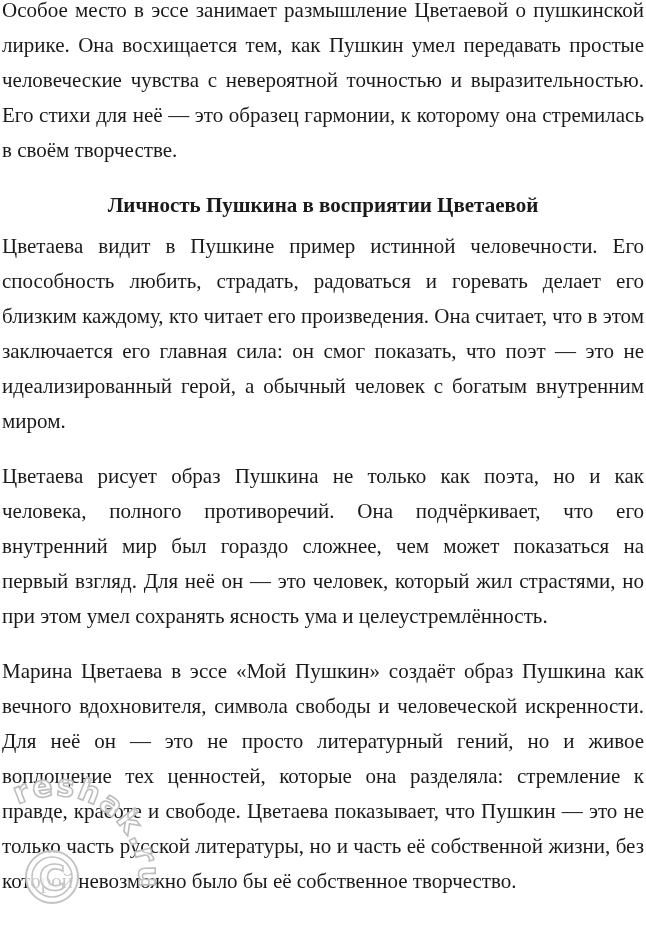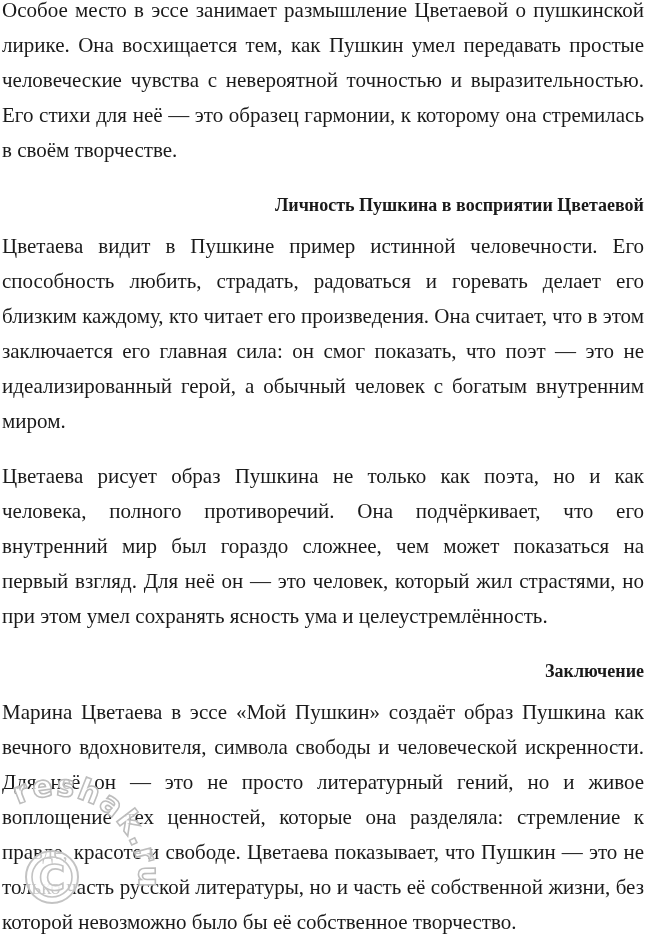--- a/index.html
+++ b/index.html
@@ -21,24 +21,24 @@
     padding: 0 2px;
     margin-top: -7px;
   }
   .para {
     font-size: 21px;
     line-height: 35px;
     text-align: justify;
     margin: 0 0 20px 0;
   }
   .heading {
-    font-size: 18px;
+    font-size: 21px;
     line-height: 35px;
     font-weight: bold;
-    text-align: right;
+    text-align: center;
     margin: 0 0 6px 0;
   }
   .watermark {
     position: absolute;
     left: 4px;
     top: 772px;
     width: 170px;
     height: 172px;
     pointer-events: none;
   }
@@ -73,21 +73,20 @@
 <div class="page">
 
   <p class="para">Особое место в эссе занимает размышление Цветаевой о пушкинской лирике. Она восхищается тем, как Пушкин умел передавать простые человеческие чувства с невероятной точностью и выразительностью. Его стихи для неё — это образец гармонии, к которому она стремилась в своём творчестве.</p>
 
   <h2 class="heading">Личность Пушкина в восприятии Цветаевой</h2>
 
   <p class="para">Цветаева видит в Пушкине пример истинной человечности. Его способность любить, страдать, радоваться и горевать делает его близким каждому, кто читает его произведения. Она считает, что в этом заключается его главная сила: он смог показать, что поэт — это не идеализированный герой, а обычный человек с богатым внутренним миром.</p>
 
   <p class="para">Цветаева рисует образ Пушкина не только как поэта, но и как человека, полного противоречий. Она подчёркивает, что его внутренний мир был гораздо сложнее, чем может показаться на первый взгляд. Для неё он — это человек, который жил страстями, но при этом умел сохранять ясность ума и целеустремлённость.</p>
 
-  <h2 class="heading">Заключение</h2>
 
   <p class="para">Марина Цветаева в эссе «Мой Пушкин» создаёт образ Пушкина как вечного вдохновителя, символа свободы и человеческой искренности. Для неё он — это не просто литературный гений, но и живое воплощение тех ценностей, которые она разделяла: стремление к правде, красоте и свободе. Цветаева показывает, что Пушкин — это не только часть русской литературы, но и часть её собственной жизни, без которой невозможно было бы её собственное творчество.</p>
 
   <div class="watermark">
     <svg viewBox="0 0 170 172" xmlns="http://www.w3.org/2000/svg" aria-hidden="true">
       <defs>
         <path id="wm-arc" d="M 14 40 A 83 83 0 0 1 130 142" fill="none"></path>
       </defs>
 
       <g>

